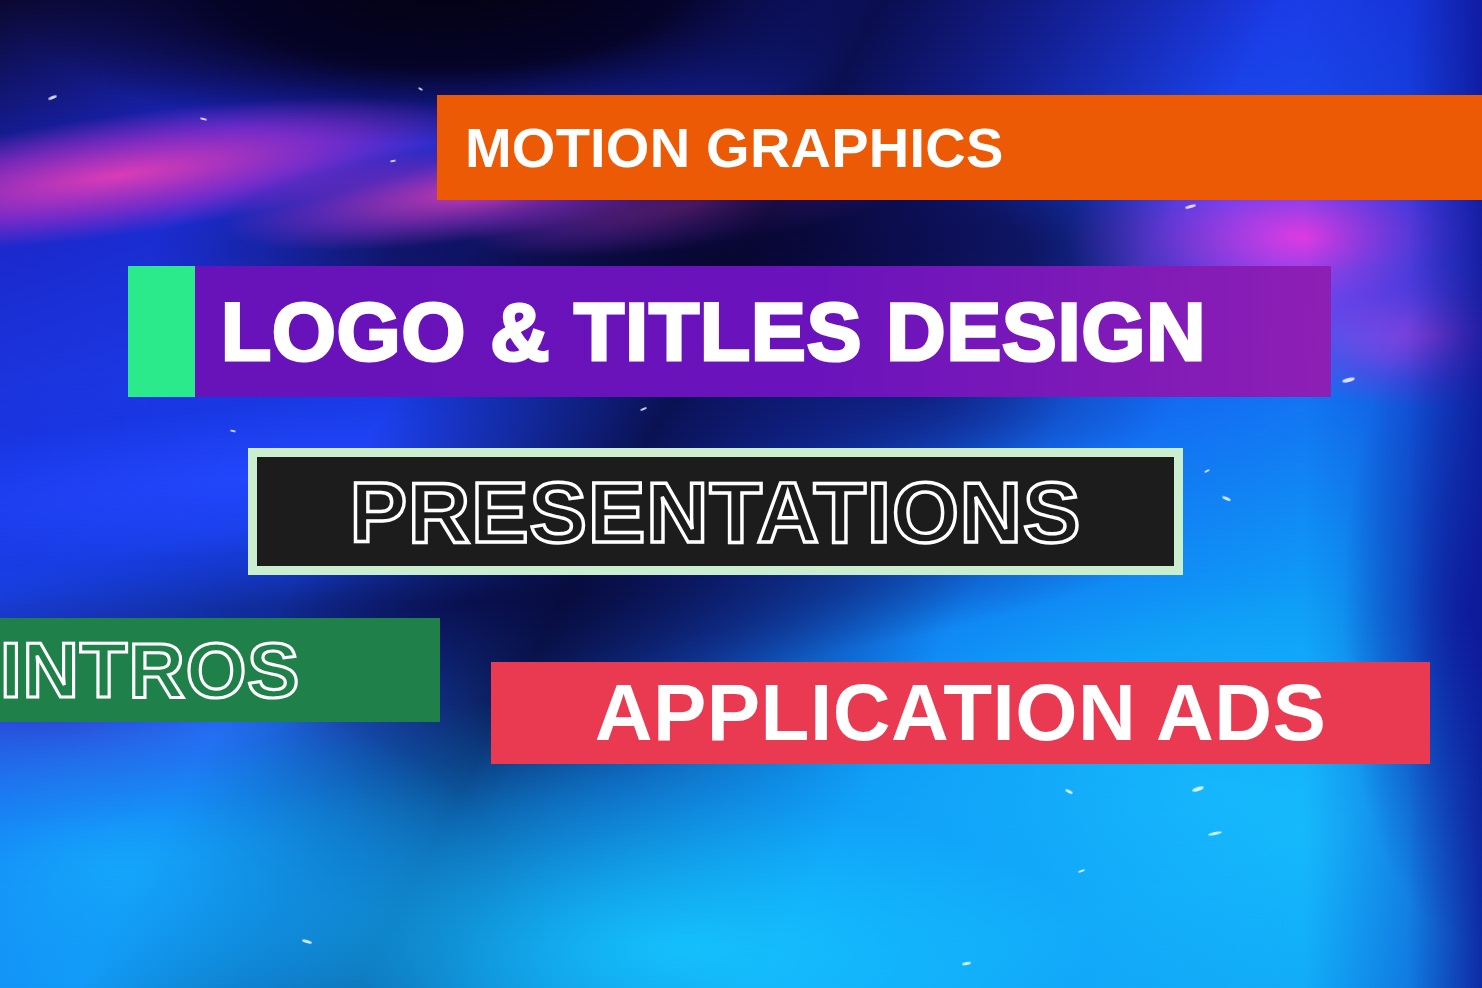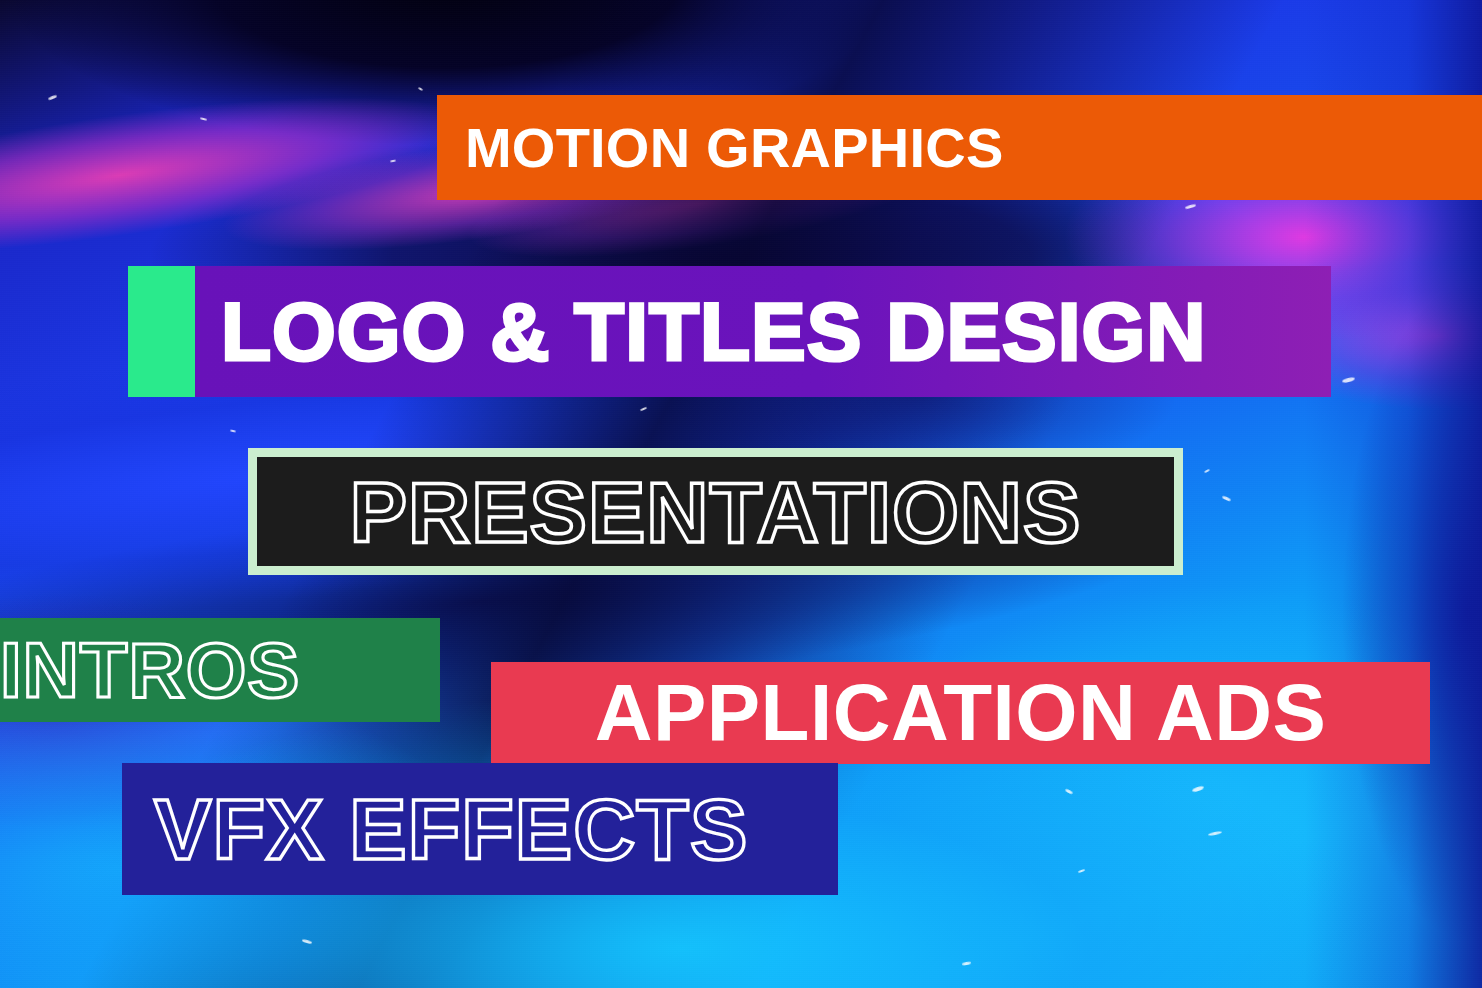--- a/index.html
+++ b/index.html
@@ -318,17 +318,14 @@
   </div>
 
   <div class="bar" id="bar-intros">
     <span class="bar-text inline-text">INTROS</span>
   </div>
 
   <div class="bar" id="bar-application-ads">
     <span class="bar-text solid-text">APPLICATION ADS</span>
   </div>
 
-  <div class="bar" id="bar-vfx-effects">
-    <span class="bar-text inline-text">VFX EFFECTS</span>
-  </div>
 
 </div>
 
 </body></html>

